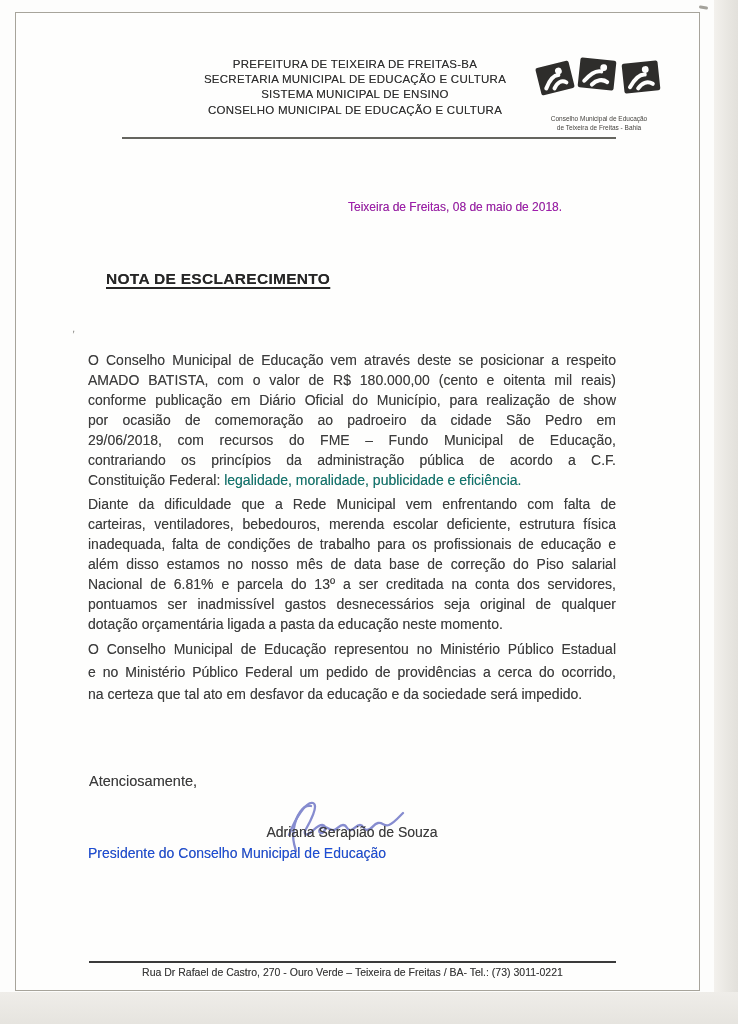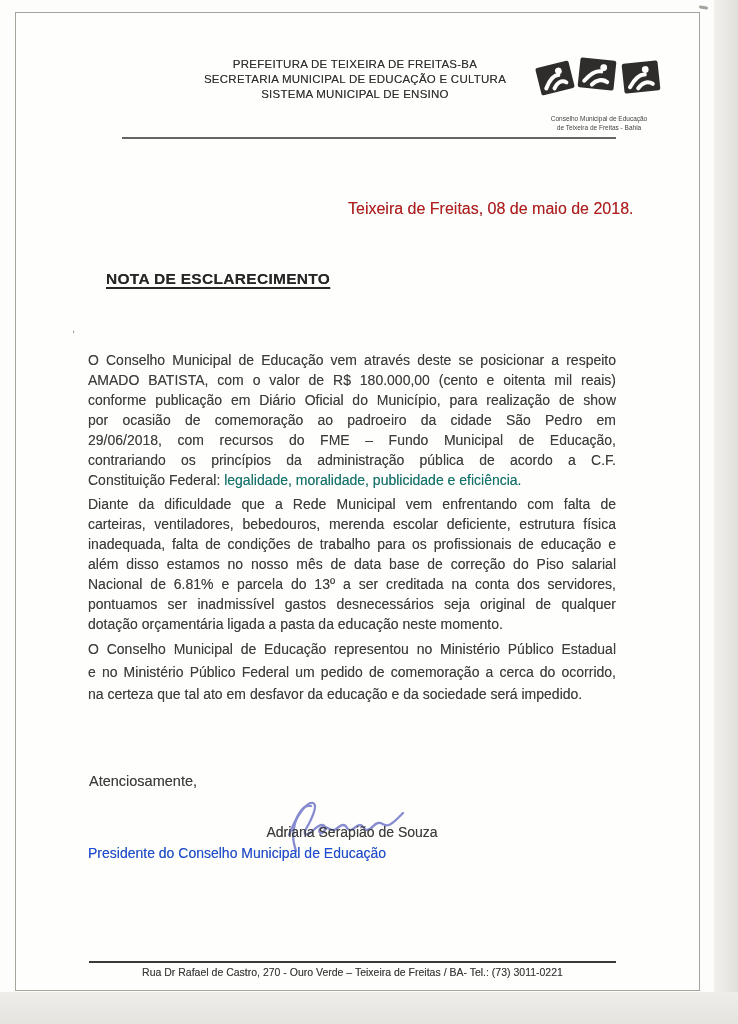--- a/index.html
+++ b/index.html
@@ -19,21 +19,21 @@
     border:1px solid #a7a49b;background:#fefefd;}
 
   .header{position:absolute;left:120px;top:57px;width:470px;text-align:center;
     font-size:11.5px;line-height:15.2px;color:#2f2f2f;letter-spacing:.25px;
     text-shadow:0 0 .4px rgba(47,47,47,.55);}
   .logo{position:absolute;left:528px;top:50px;width:142px;text-align:center;}
   .logo-caption{font-size:6.5px;line-height:8.5px;color:#45433f;margin-top:1px;}
   .header-rule{position:absolute;left:122px;top:137px;width:494px;height:0;
     border-top:2px solid #65655f;}
 
-  .date{position:absolute;left:348px;top:200px;font-size:16px;color:#b91c1c;
+  .date{position:absolute;left:348px;top:200px;font-size:12px;color:#a21caf;
     text-shadow:0 0 .4px rgba(60,60,60,.5);}
   .title{position:absolute;left:88px;top:270px;width:528px;text-align:left;text-indent:18px;
     font-size:15.5px;font-weight:bold;color:#262626;letter-spacing:.3px;
     text-decoration:underline;text-underline-offset:3px;text-decoration-thickness:1.5px;
     text-shadow:0 0 .4px rgba(38,38,38,.6);}
   .stray{position:absolute;left:72px;top:328px;font-size:12px;color:#8a8a86;transform:rotate(6deg);}
 
   .body-text{position:absolute;left:88px;top:350px;width:528px;color:#3d3d3d;
     font-size:14px;text-shadow:0 0 .4px rgba(61,61,61,.5);}
   .paragraph{line-height:20px;}
@@ -62,20 +62,21 @@
 <div class="scan">
   <div class="strip-right"></div>
   <div class="strip-bottom"></div>
   <div class="speck"></div>
   <div class="page-border"></div>
 
   <div class="header">
     <div>PREFEITURA DE TEIXEIRA DE FREITAS-BA</div>
     <div>SECRETARIA MUNICIPAL DE EDUCAÇÃO E CULTURA</div>
     <div>SISTEMA MUNICIPAL DE ENSINO</div>
+    <div>CONSELHO MUNICIPAL DE EDUCAÇÃO E CULTURA</div>
   </div>
 
   <div class="logo">
     <svg width="132" height="60" viewBox="0 0 132 60">
       <g transform="translate(22,28) rotate(-14)">
         <rect x="-17" y="-14" width="34" height="28" rx="2" fill="#2e2d2b"></rect>
         <circle cx="5" cy="-6" r="3.4" fill="#fefefd"></circle>
         <path d="M-11,8 C-6,1 -1,-3 4,-2 M-3,10 C1,5 6,3 10,7" stroke="#fefefd" stroke-width="4" fill="none" stroke-linecap="round"></path>
       </g>
       <g transform="translate(64,24) rotate(6)">
@@ -117,21 +118,21 @@
         <div class="line"><span>Diante da dificuldade que a Rede Municipal vem enfrentando com falta de</span></div>
         <div class="line"><span>carteiras, ventiladores, bebedouros, merenda escolar deficiente, estrutura física</span></div>
         <div class="line"><span>inadequada, falta de condições de trabalho para os profissionais de educação e</span></div>
         <div class="line"><span>além disso estamos no nosso mês de data base de correção do Piso salarial</span></div>
         <div class="line"><span>Nacional de 6.81% e parcela do 13º a ser creditada na conta dos servidores,</span></div>
         <div class="line"><span>pontuamos ser inadmissível gastos desnecessários seja original de qualquer</span></div>
         <div class="line last"><span>dotação orçamentária ligada a pasta da educação neste momento.</span></div>
       </div>
       <div class="paragraph">
         <div class="line"><span>O Conselho Municipal de Educação representou no Ministério Público Estadual</span></div>
-        <div class="line"><span>e no Ministério Público Federal um pedido de comemoração a cerca do ocorrido,</span></div>
+        <div class="line"><span>e no Ministério Público Federal um pedido de providências a cerca do ocorrido,</span></div>
         <div class="line last"><span>na certeza que tal ato em desfavor da educação e da sociedade será impedido.</span></div>
       </div>
     </div>
 
   <div class="salutation">Atenciosamente,</div>
 
   <svg class="signature" width="128" height="58" viewBox="0 0 128 58">
     <g stroke="#7a80cb" stroke-width="2.3" fill="none" stroke-linecap="round" stroke-linejoin="round" opacity="0.9">
       <path d="M30 12 C22 10 15 22 13 34 C11 44 13 50 15 57"></path>
       <path d="M8 41 C14 25 25 7 32 9 C38 11 29 28 25 35 C22 40 25 42 29 39 C34 35 38 30 42 31 C46 32 44 39 40 39 C37 39 38 34 42 33 C47 32 48 37 53 36 C57 35 58 31 62 31 C67 31 65 37 70 36 C74 35 75 31 79 31 C83 31 82 36 86 36 C91 36 92 30 97 29 C102 28 103 33 108 31 C113 29 117 24 122 19"></path>

